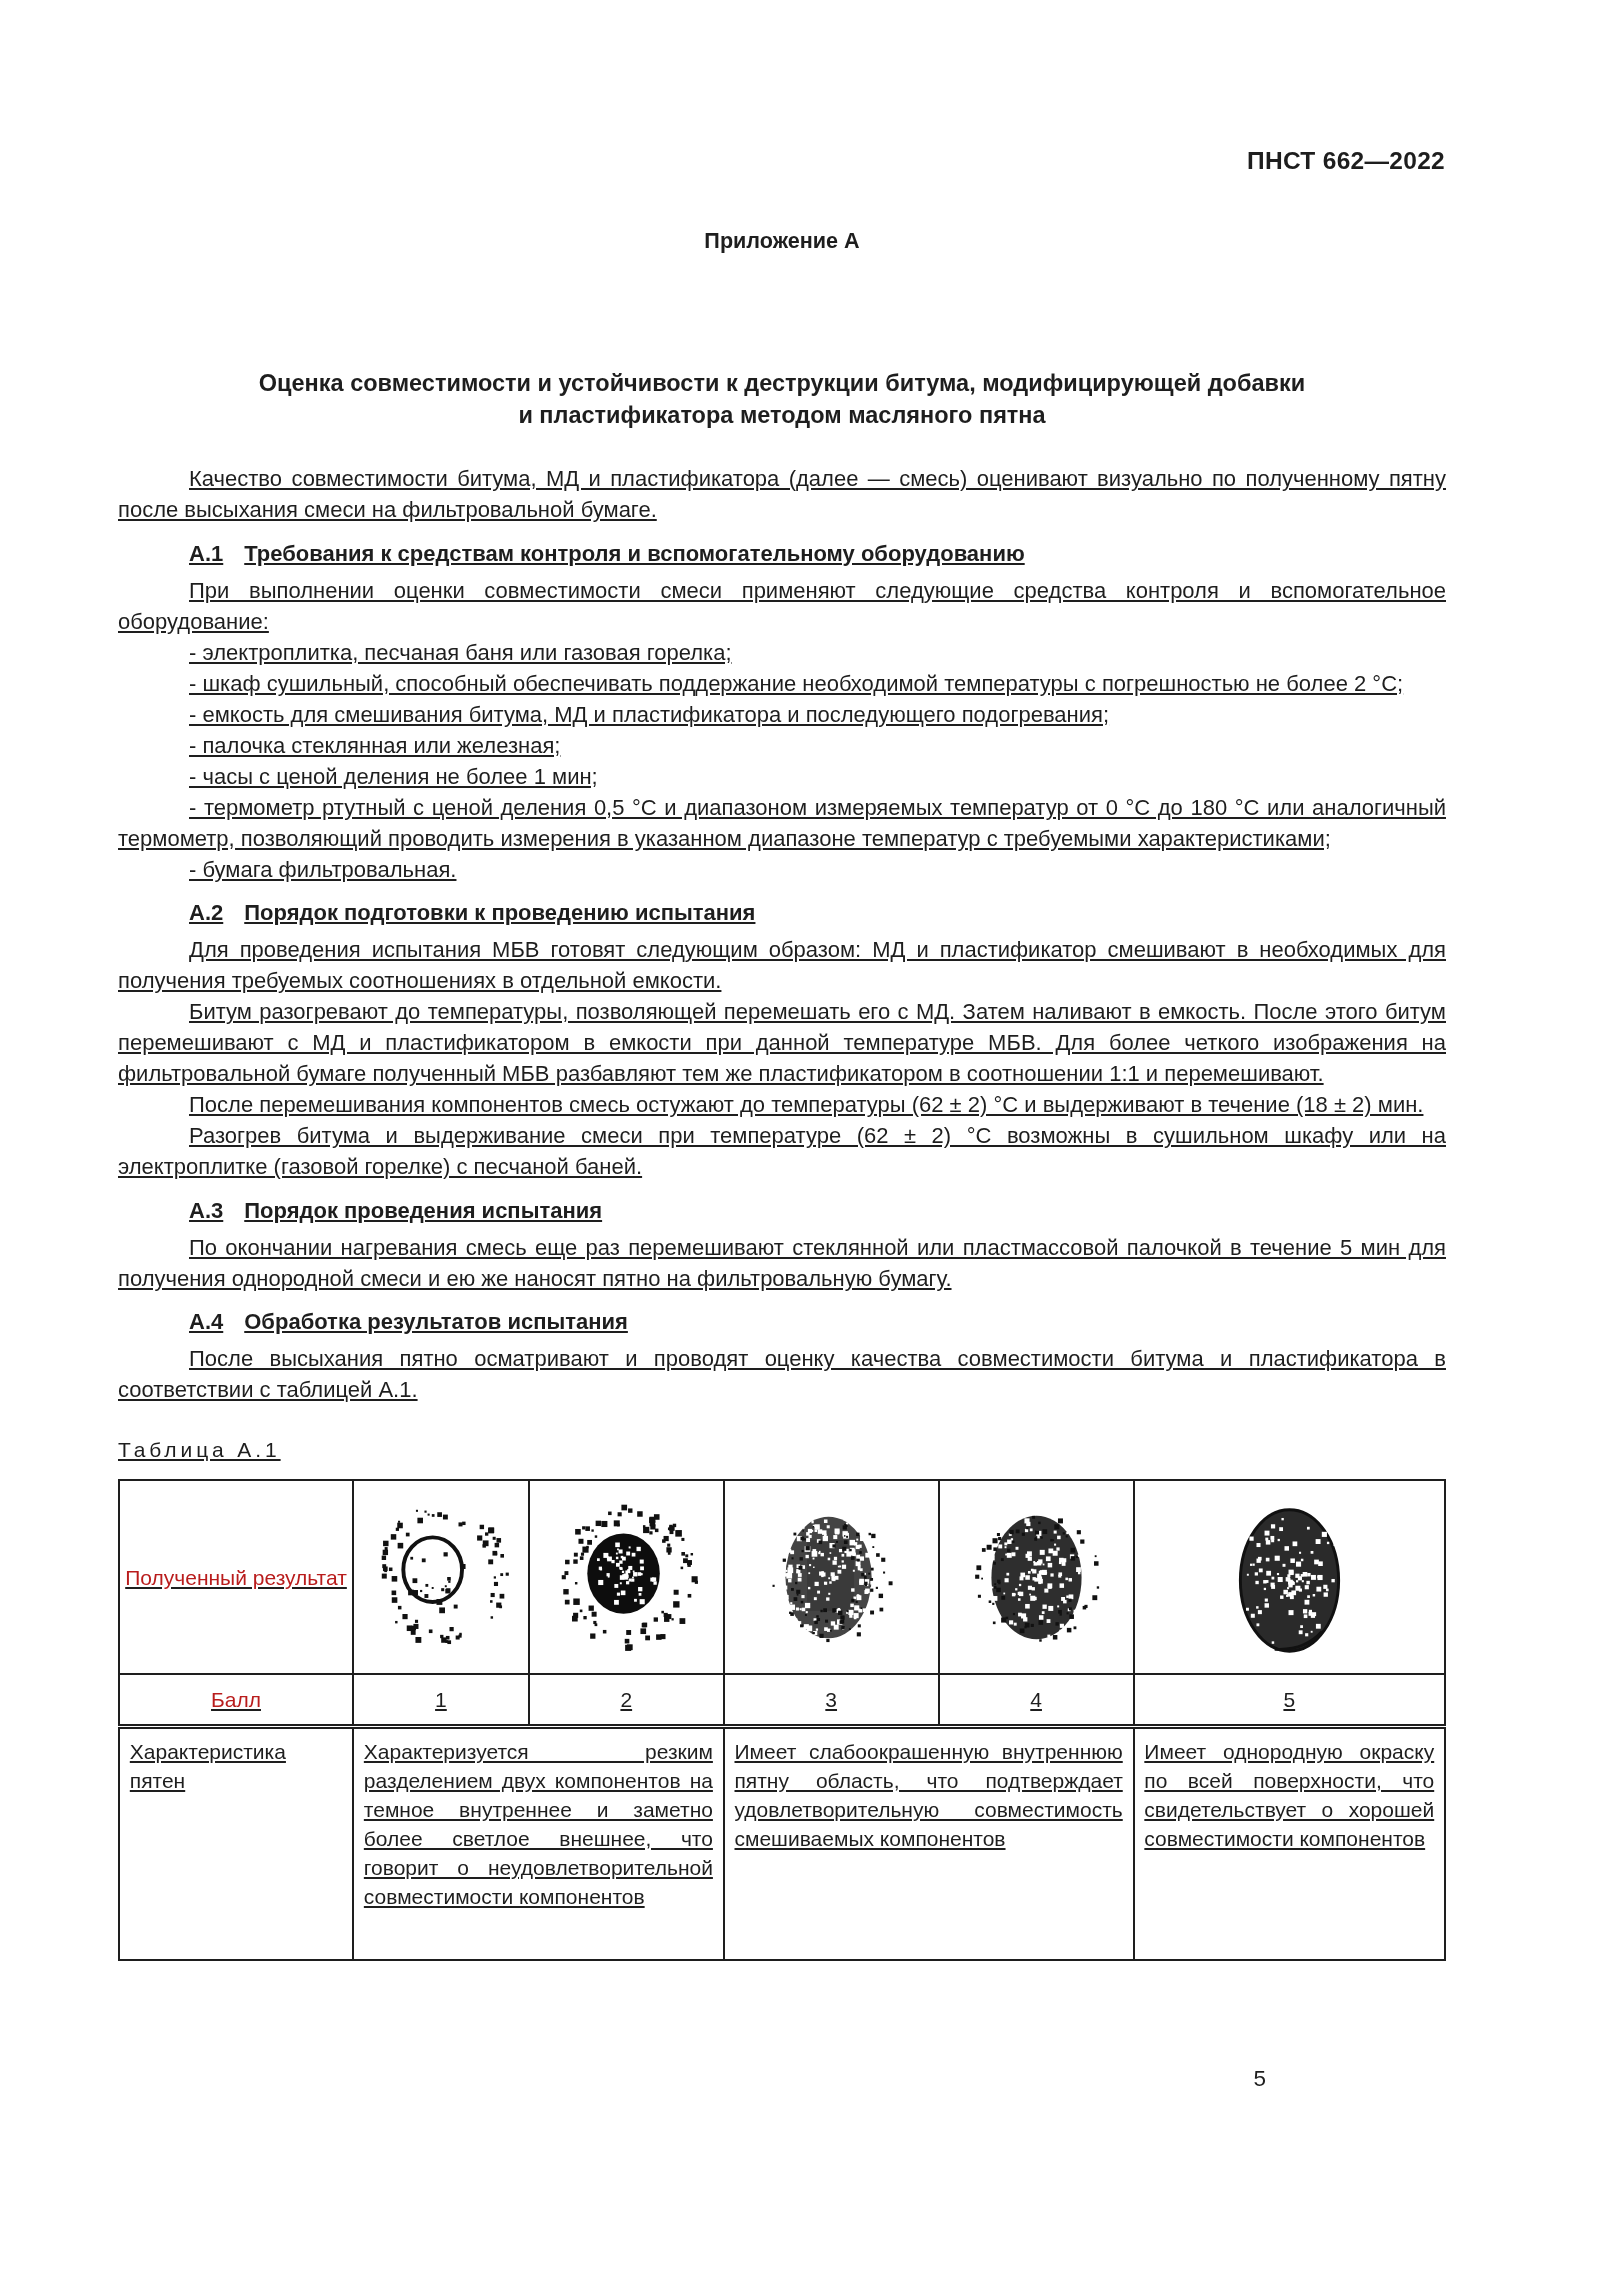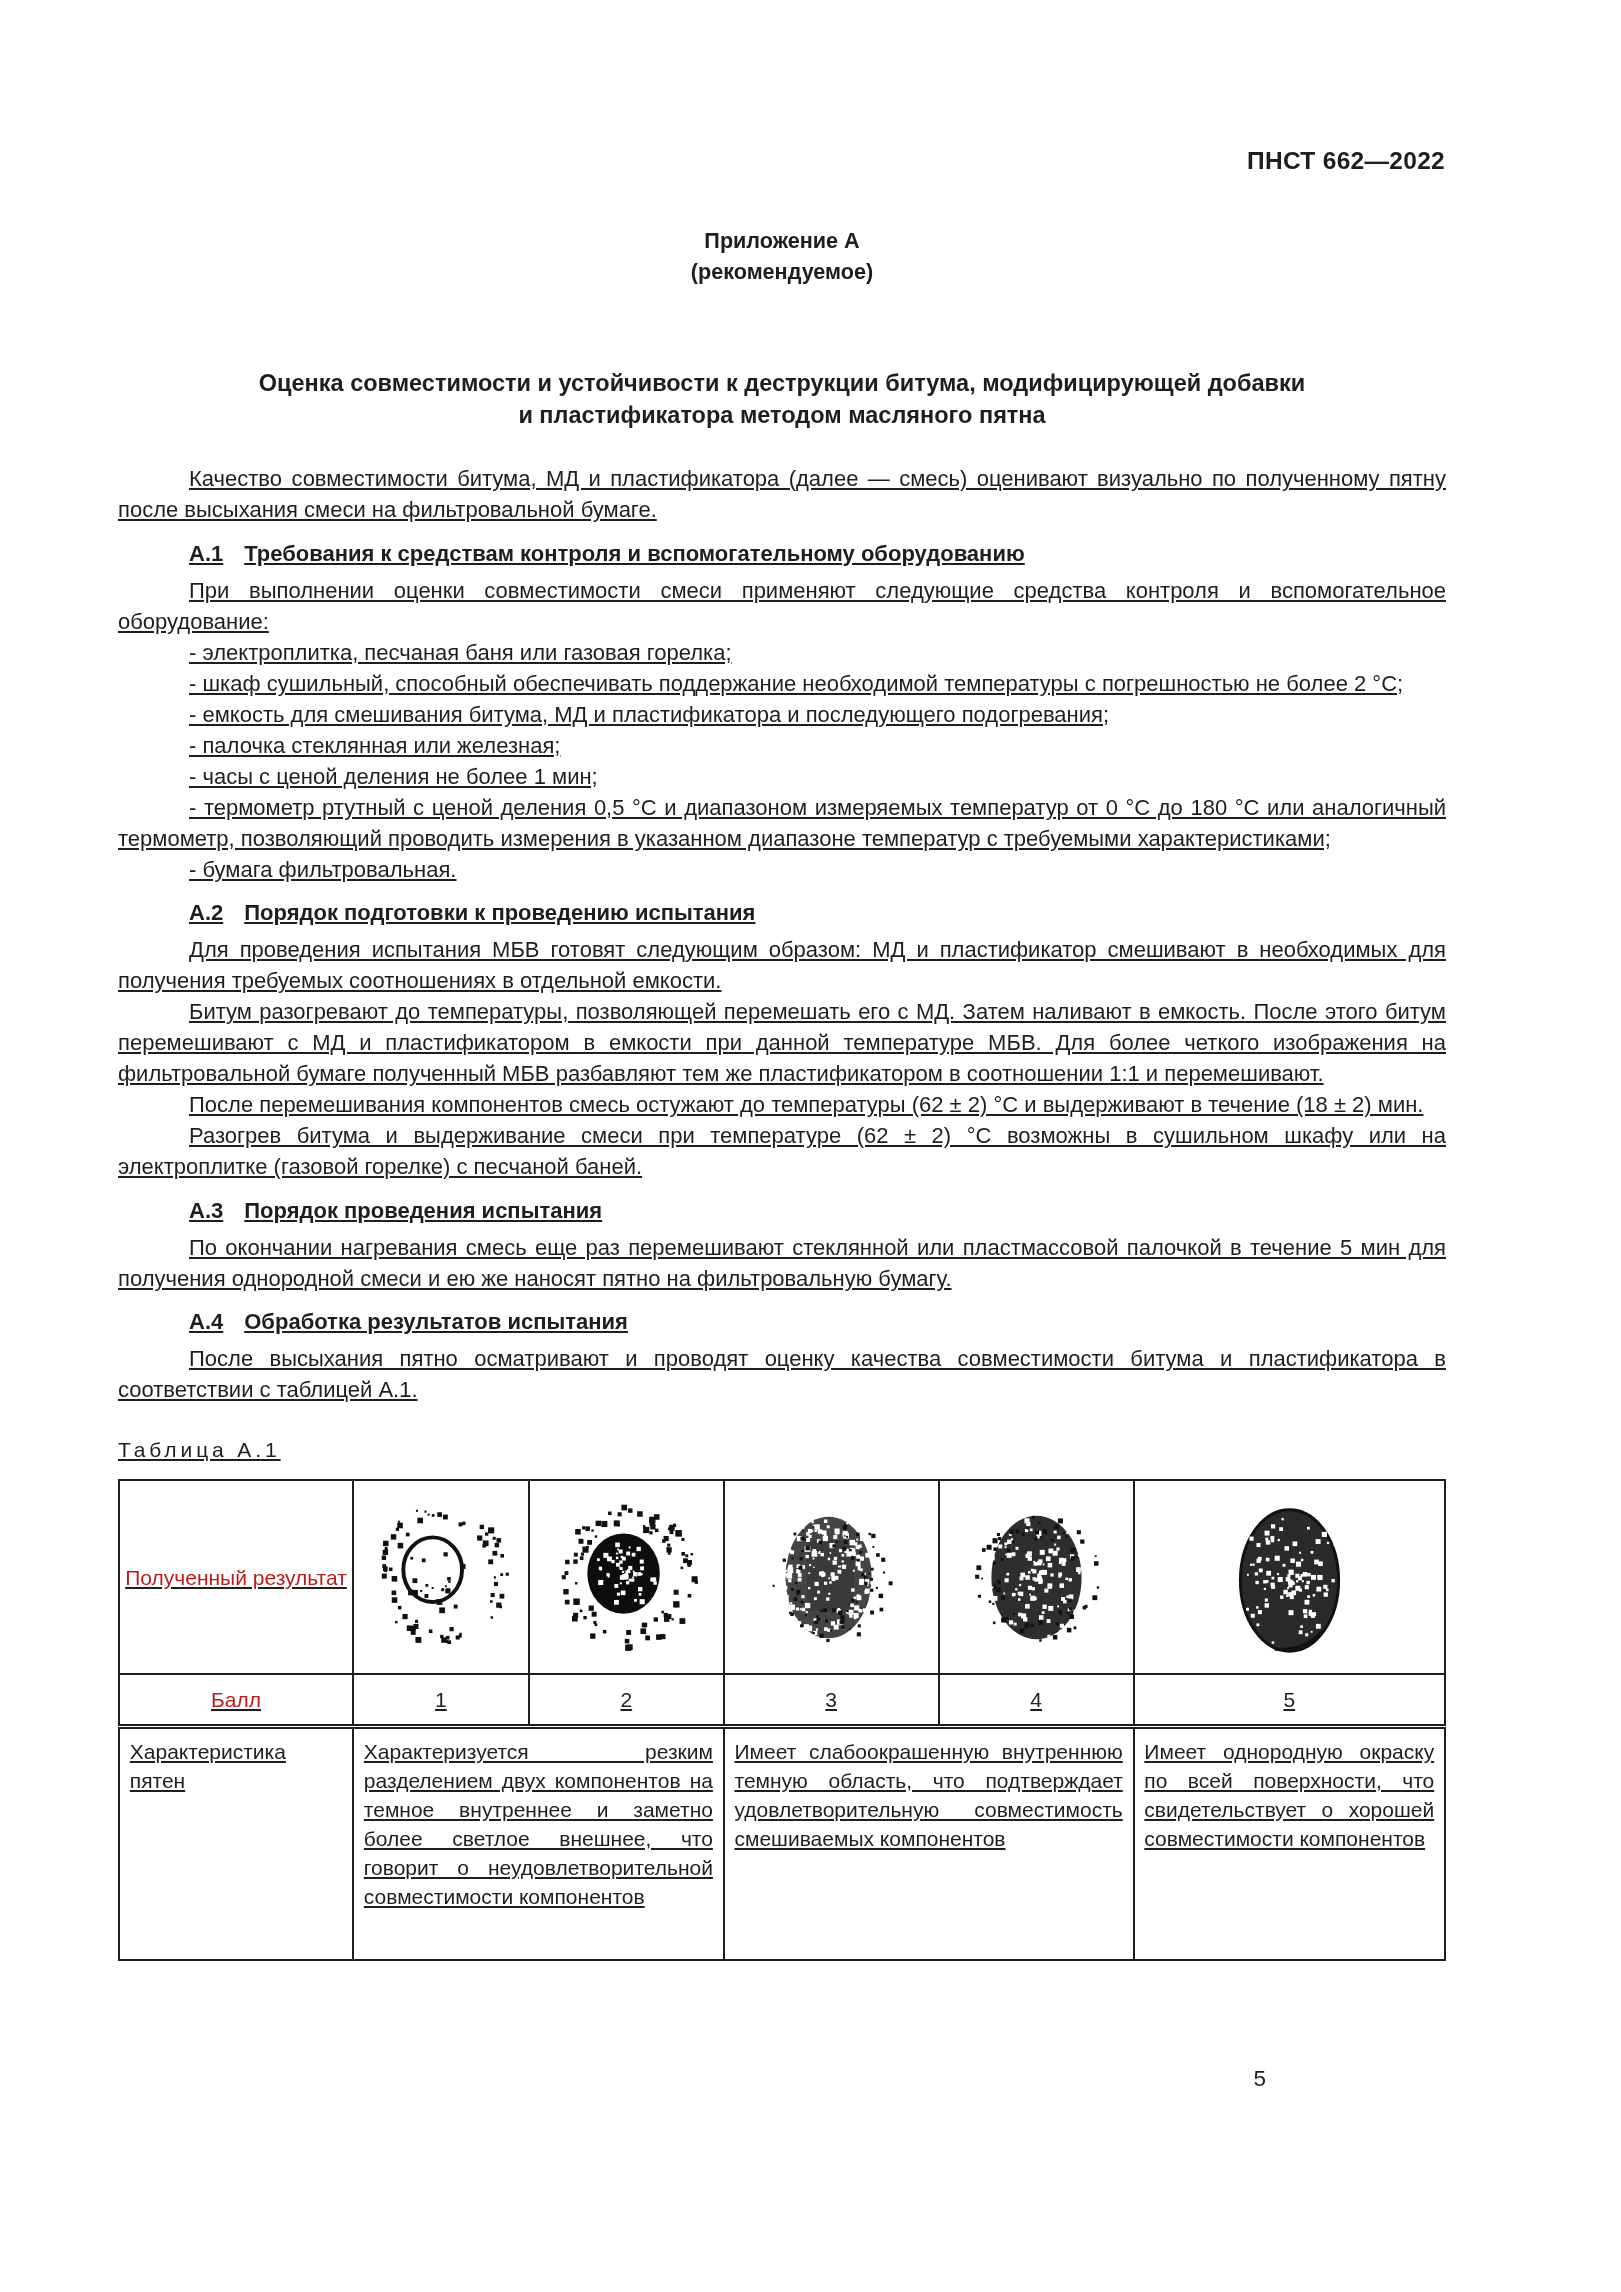--- a/index.html
+++ b/index.html
@@ -38,21 +38,20 @@
   .page-num { position: absolute; right: 180px; top: 2066px; font-size: 22.5px; }
 </style>
 </head>
 <body>
 
 <div class="doc-code">ПНСТ 662—2022</div>
 
 <div class="page">
   <div class="annex">
     <div>Приложение А</div>
-    <div>(рекомендуемое)</div>
   </div>
 
   <div class="title">
     <div>Оценка совместимости и устойчивости к деструкции битума, модифицирующей добавки</div>
     <div>и пластификатора методом масляного пятна</div>
   </div>
 
   <div class="body">
     <p class="p">Качество совместимости битума, МД и пластификатора (далее — смесь) оценивают визуально по полученному пятну после высыхания смеси на фильтровальной бумаге.</p>
 
@@ -942,21 +941,21 @@
         <td class="rowlabel">Балл</td>
         <td>1</td>
         <td>2</td>
         <td>3</td>
         <td>4</td>
         <td>5</td>
       </tr>
       <tr class="desc">
         <td class="rowlabel-left" style="height:216px">Характеристика пятен</td>
         <td colspan="2">Характеризуется резким разделением двух компонентов на темное внутреннее и заметно более светлое внешнее, что говорит о неудовлетворительной совместимости компонентов</td>
-        <td colspan="2">Имеет слабоокрашенную внутреннюю темную область, что подтверждает удовлетворительную совместимость смешиваемых компонентов</td>
+        <td colspan="2">Имеет слабоокрашенную внутреннюю пятну область, что подтверждает удовлетворительную совместимость смешиваемых компонентов</td>
         <td>Имеет однородную окраску по всей поверхности, что свидетельствует о хорошей совместимости компонентов</td>
       </tr>
     </tbody>
       </table>
   </div>
 
   <div class="page-num">5</div>
 </div>
 
 

